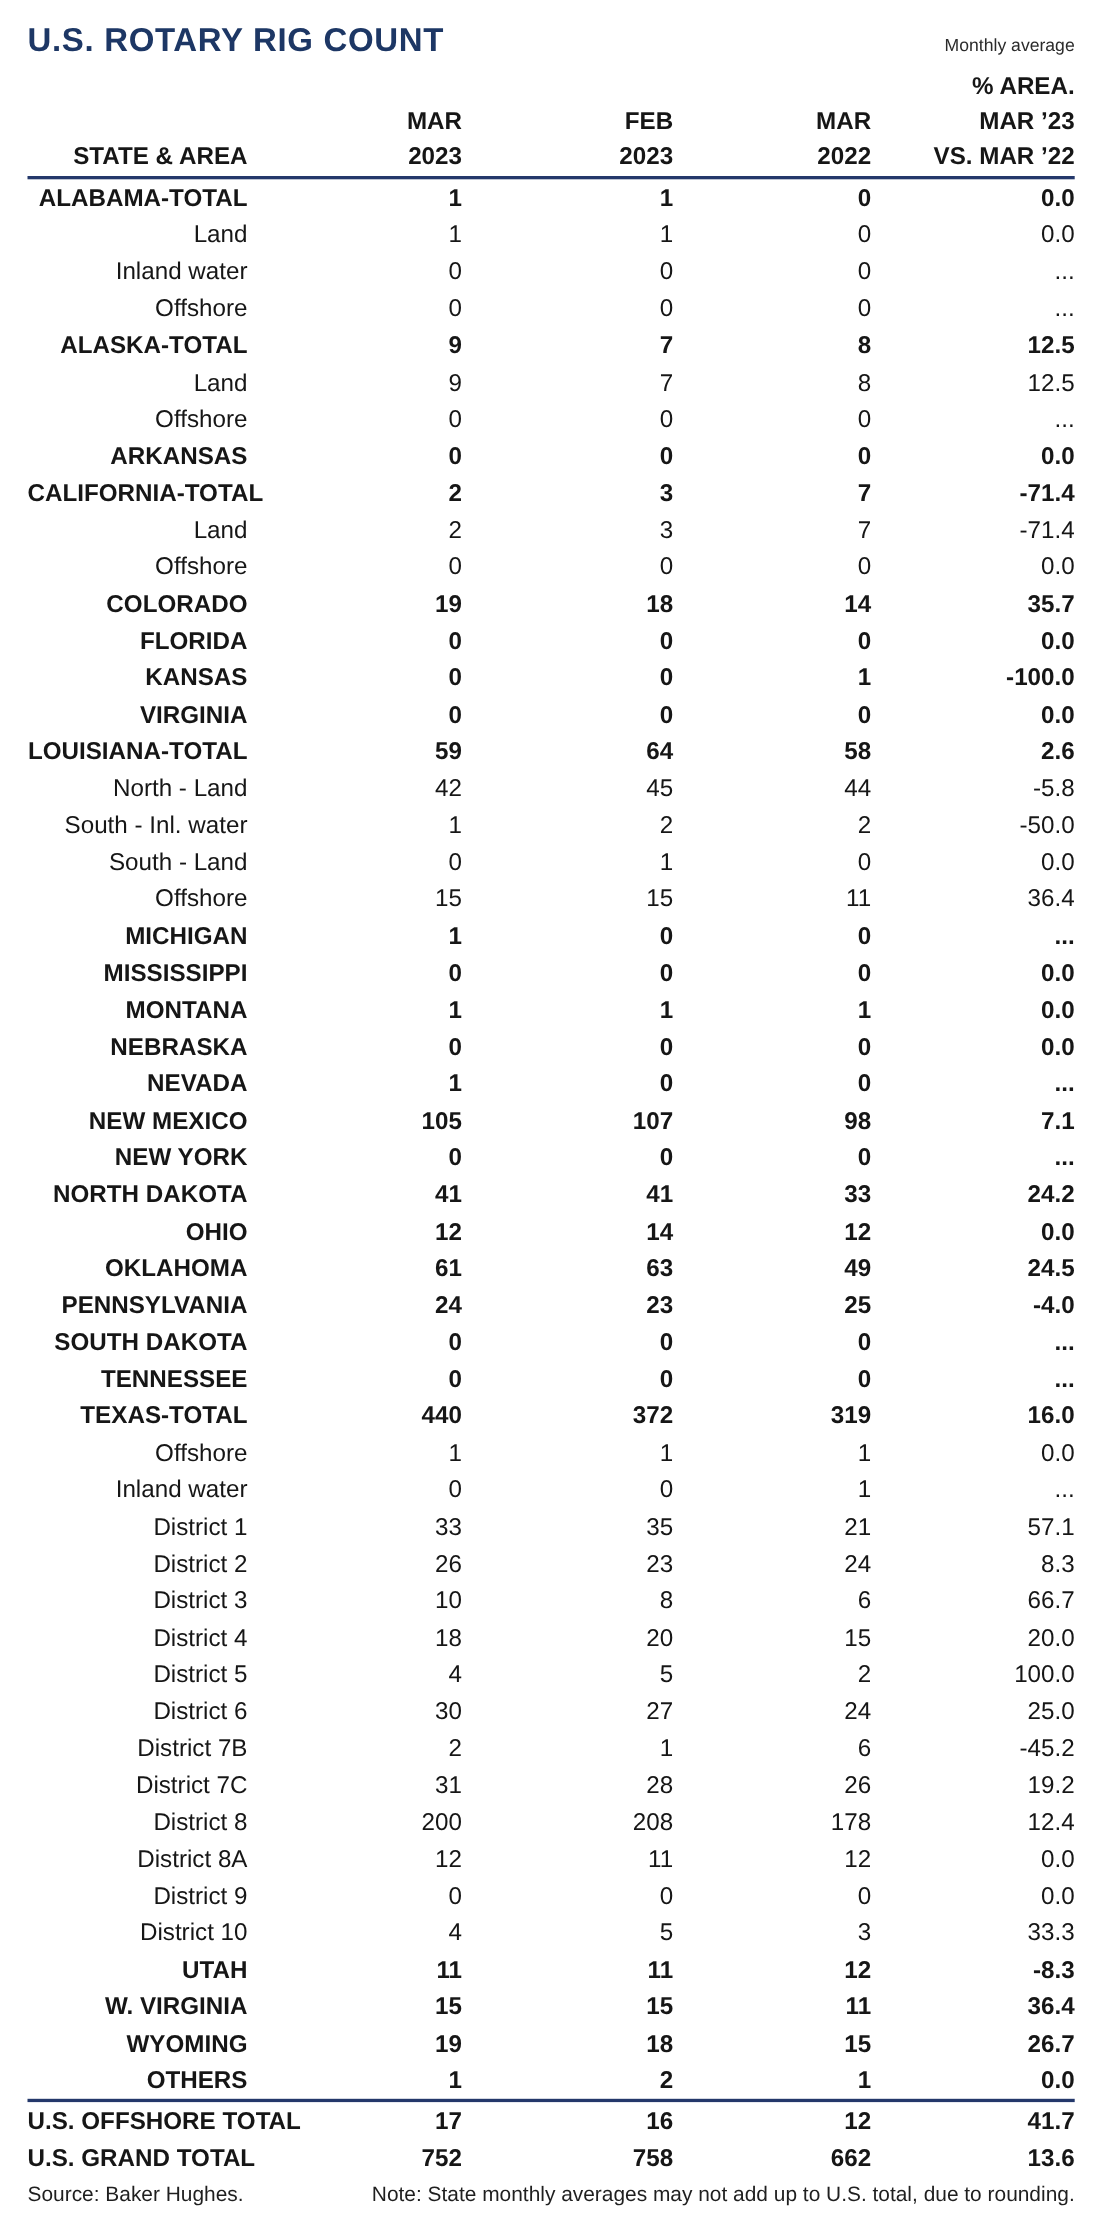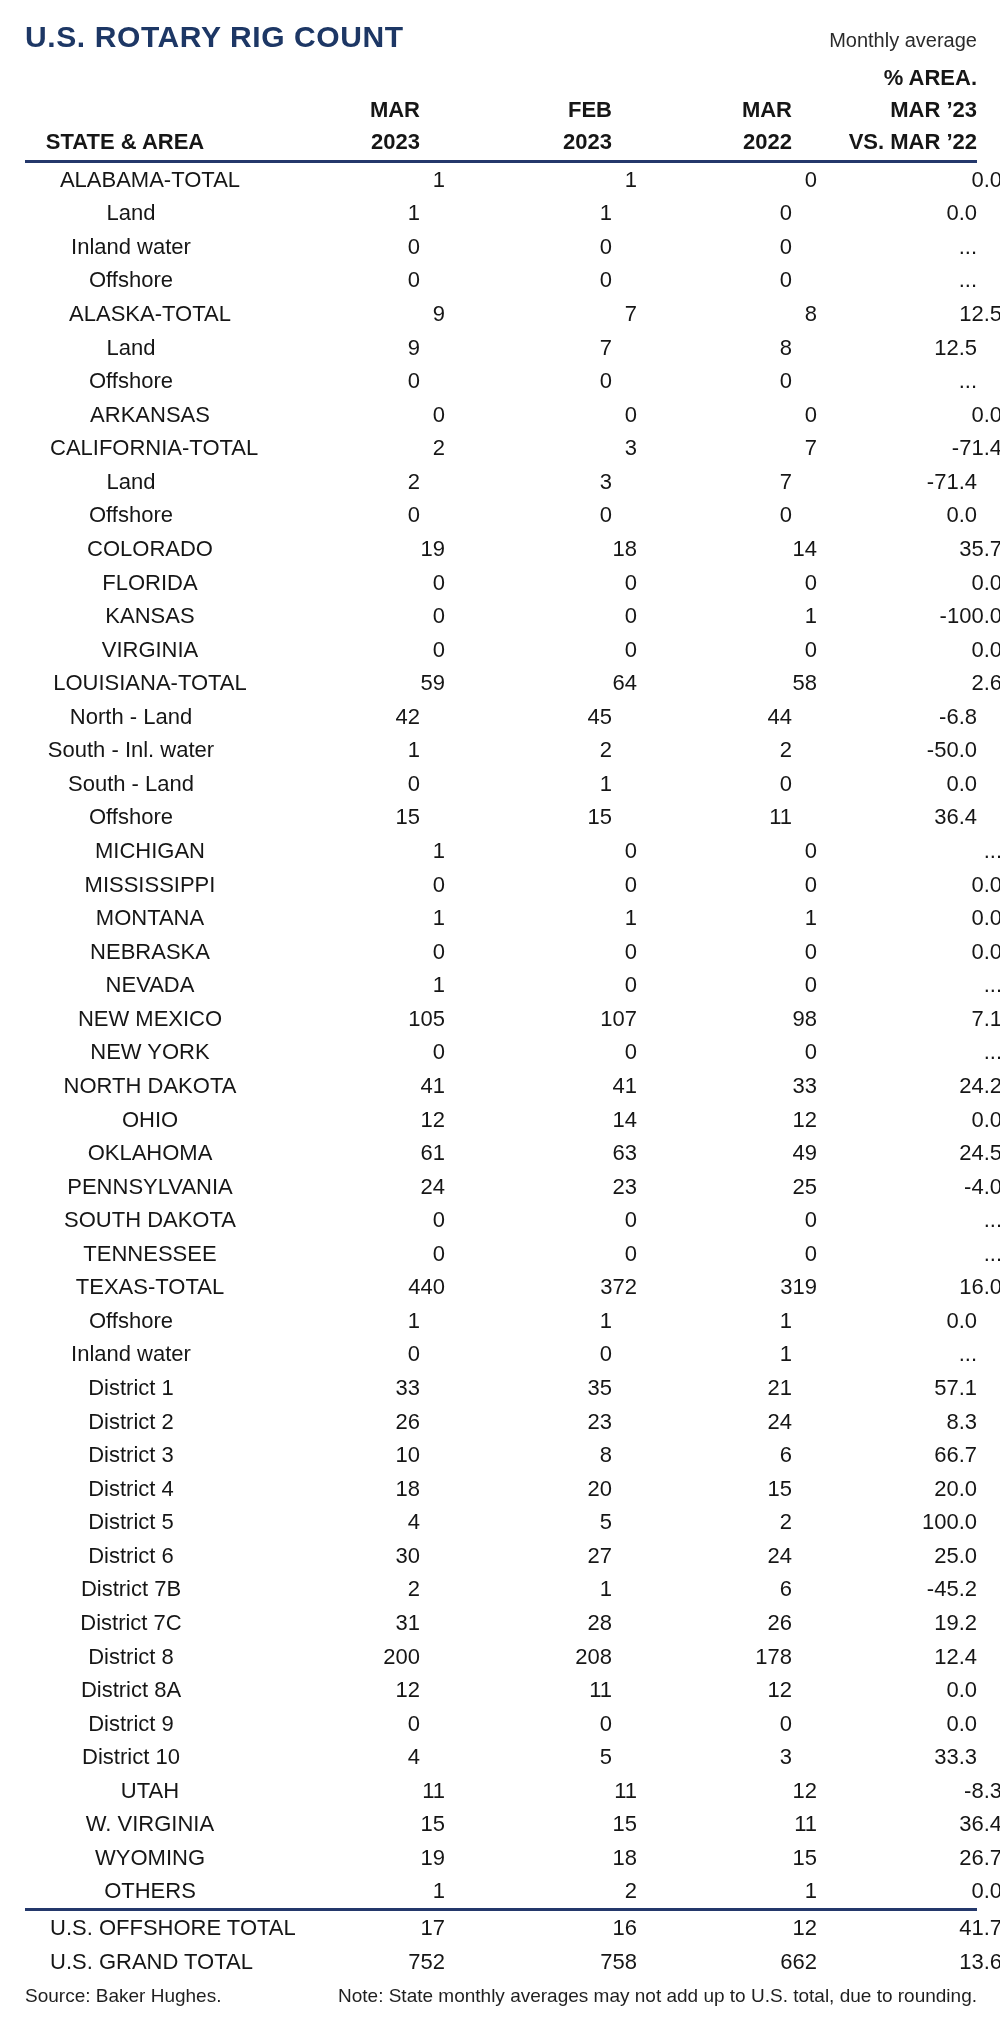--- a/index.html
+++ b/index.html
@@ -5,33 +5,33 @@
   * { margin:0; padding:0; box-sizing:border-box; }
   html,body { background:#ffffff; }
   .page {
     width:1000px; height:2020px; background:#fff;
     font-family:"Liberation Sans", sans-serif;
     color:#161616; overflow:hidden;
     padding:20px 23px 0 25px;
   }
   .title-row { display:flex; justify-content:space-between; align-items:baseline; height:42px; }
   .title { font-size:30px; font-weight:700; letter-spacing:0.6px; color:var(--navy,#1d3765); }
-  .subtitle { font-size:20px; font-weight:400; color:#2b2b2b;margin-left:21px; }
+  .subtitle { font-size:16px; font-weight:400; color:#2b2b2b;margin-left:21px; }
   .grid {
     display:grid;
     grid-template-columns:200px 195px 192px 180px 185px;
     align-items:center;
   }
   .hline { height:32px; font-size:22px; font-weight:700; }
   .header-block { border-bottom:3px solid var(--navy,#2c3e70); padding-bottom:2px; }
   .cell { white-space:nowrap; }
   .num { text-align:right; }
-  .name { text-align:center; }
+  .name { text-align:right; }
   .row { height:33.57px; font-size:22px; font-weight:400; }
-  .row.bold { font-weight:400;margin-left:25px; }
+  .row.bold { font-weight:700; }
   .row.indent .name { padding-left:12px; }
   .totals { border-top:3px solid var(--navy,#2c3e70); }
   .totals .row { height:34px; }
   .footer { display:flex; justify-content:space-between; margin-top:6px; font-size:19px; color:#1f1f1f; }
 </style>
 </head>
 <body>
 
 <div class="page">
 
@@ -175,21 +175,21 @@
     <div class="cell num">59</div>
     <div class="cell num">64</div>
     <div class="cell num">58</div>
     <div class="cell num">2.6</div>
   </div>
       <div class="grid row indent">
     <div class="cell name">North - Land</div>
     <div class="cell num">42</div>
     <div class="cell num">45</div>
     <div class="cell num">44</div>
-    <div class="cell num">-6.8</div>
+    <div class="cell num">-5.8</div>
   </div>
       <div class="grid row indent">
     <div class="cell name">South - Inl. water</div>
     <div class="cell num">1</div>
     <div class="cell num">2</div>
     <div class="cell num">2</div>
     <div class="cell num">-50.0</div>
   </div>
       <div class="grid row indent">
     <div class="cell name">South - Land</div>

